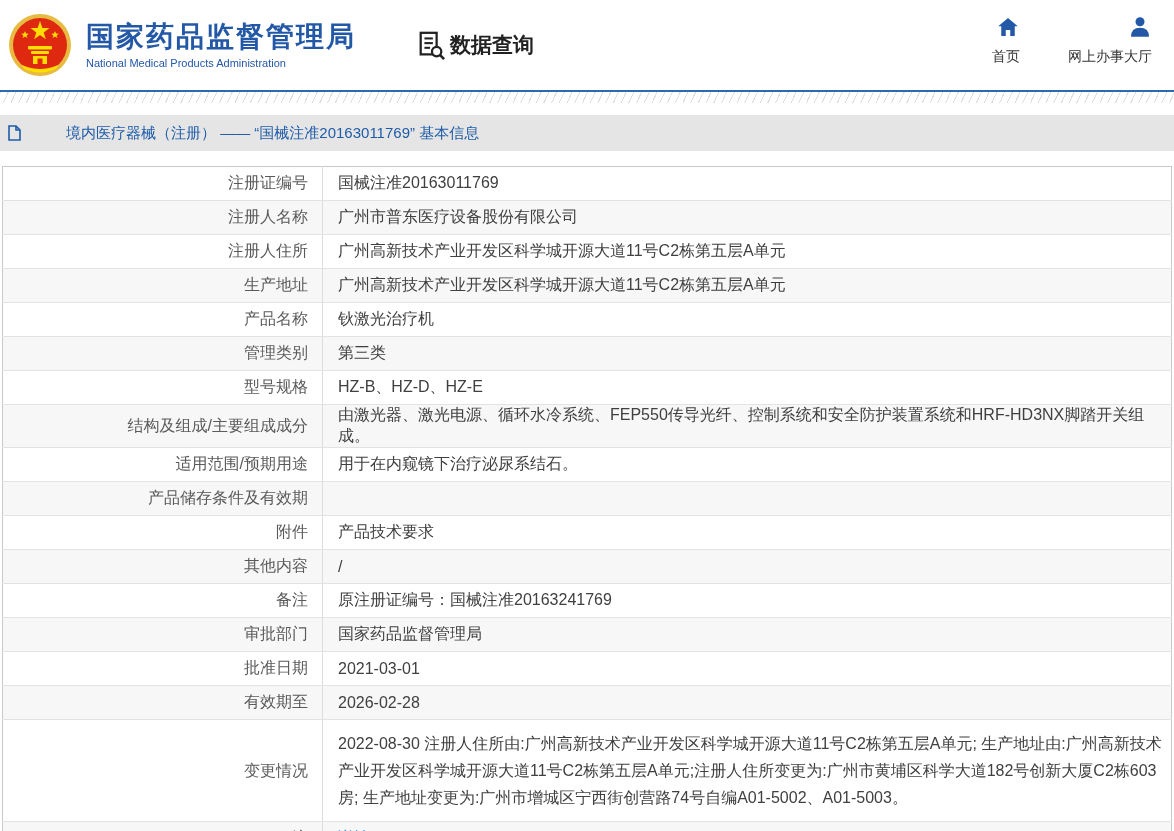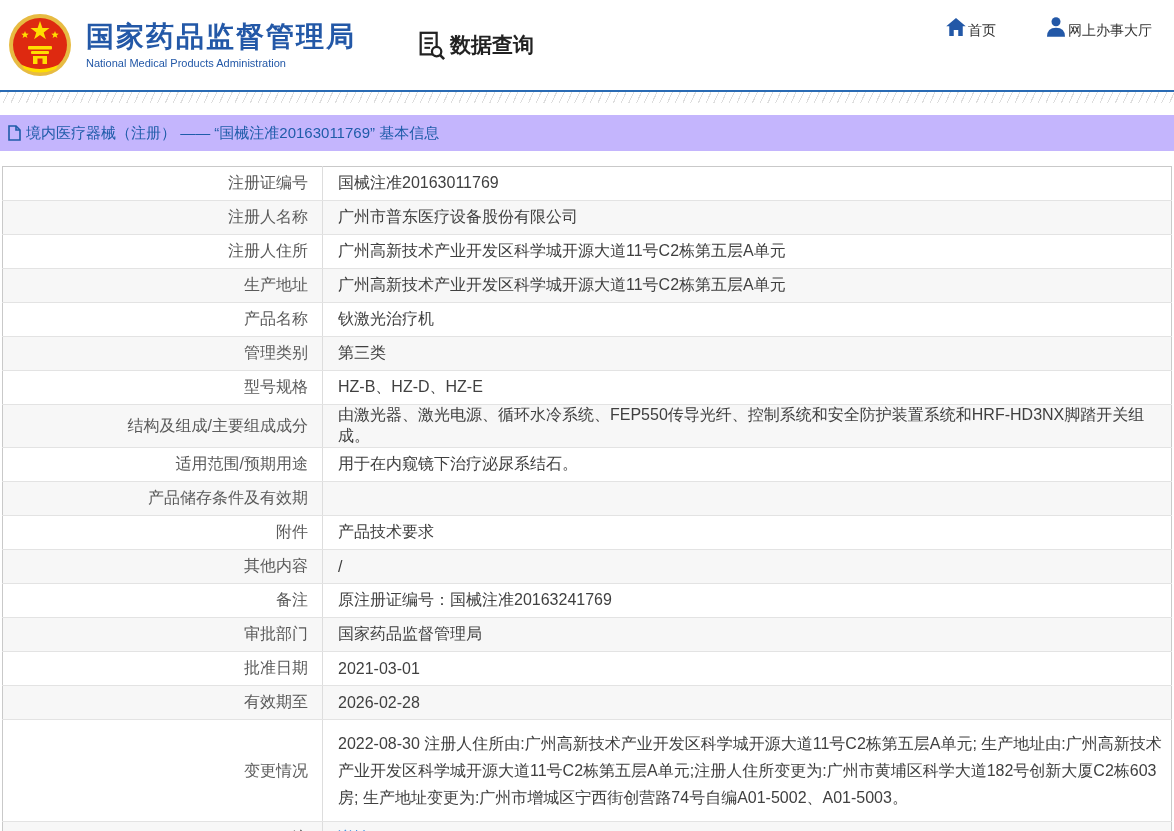--- a/index.html
+++ b/index.html
@@ -22,34 +22,34 @@
 
   .section-link {
     display: flex; align-items: center; margin-left: 60px; cursor: pointer;
   }
   .section-link .txt { font-size: 21px; color: #222; font-weight: 600; margin-left: 4px; font-family: Liberation Mono, monospace; }
 
   .header-nav {
     position: absolute; right: 22px; top: 14px;
     display: flex; gap: 48px;
   }
-  .nav-item { display: flex; flex-direction: row; align-items: flex-end; cursor: pointer; font-family: Liberation Serif, serif; }
+  .nav-item { display: flex; flex-direction: column; align-items: flex-end; cursor: pointer; font-family: Liberation Serif, serif; }
   .nav-item .ico { height: 26px; display: flex; align-items: center; }
   .nav-item .lbl { font-size: 14px; color: #333; margin-top: 8px; }
 
   .blue-rule { height: 2px; background: #2a6bb4; width: 100%; }
   .hatch-band {
     height: 11px; width: 100%;
     background: repeating-linear-gradient(115deg, #dedede 0px, #dedede 1px, transparent 1px, transparent 7px);
   }
 
   
   .title-bar {
     margin-top: 12px; height: 36px; width: 100%;
-    background: #c4b5fd; display: flex; align-items: center; padding-left: 8px;
+    background: #e5e5e5; display: flex; align-items: center; padding-left: 8px; gap: 40px;
   }
   .title-bar .page-ico { margin-right: 5px; display: flex; align-items: center; }
   .title-bar .title-text { font-size: 15px; color: #1f5ca9; }
 
   
   .info-table-wrap { margin: 15px 2px 0 2px; }
   table.info { width: 100%; border-collapse: collapse; border: 1px solid #c9c9c9; }
   table.info tr { height: 34px; }
   table.info tr:nth-child(even) { background: #f7f7f7; }
   table.info tr:nth-child(odd) { background: #ffffff; }

